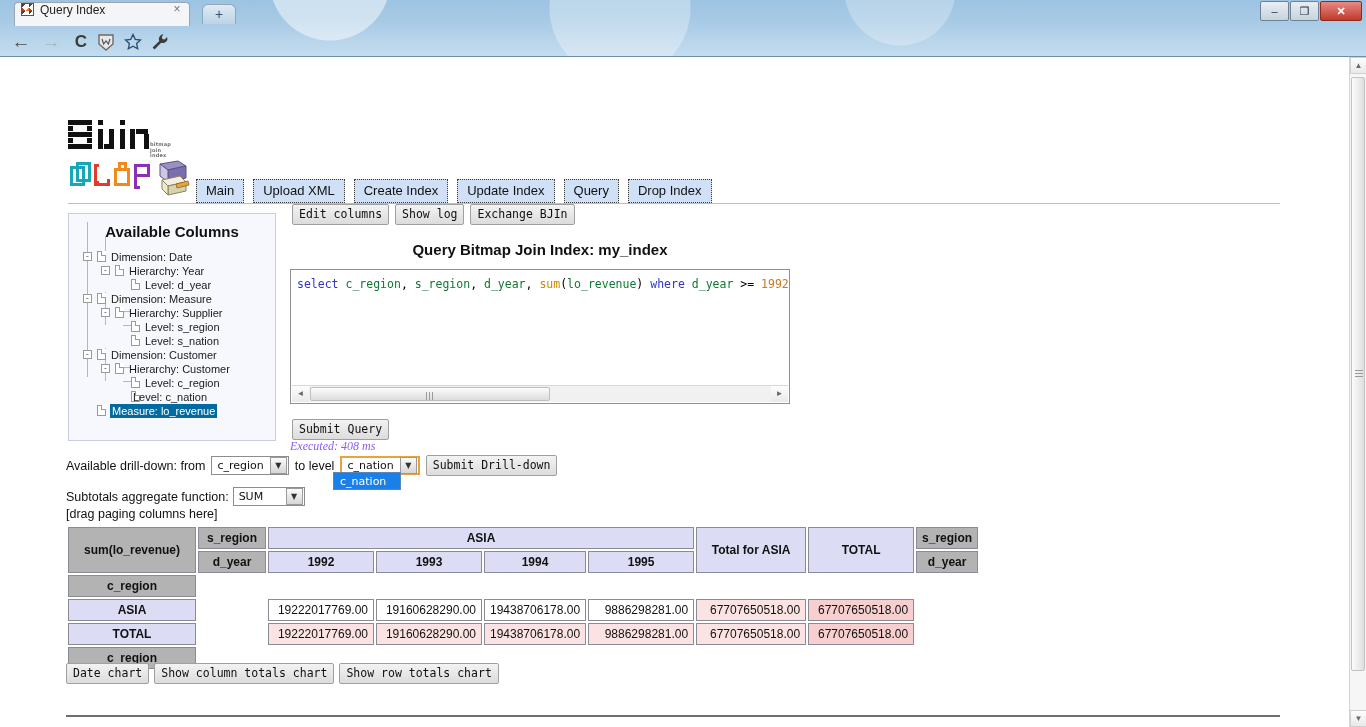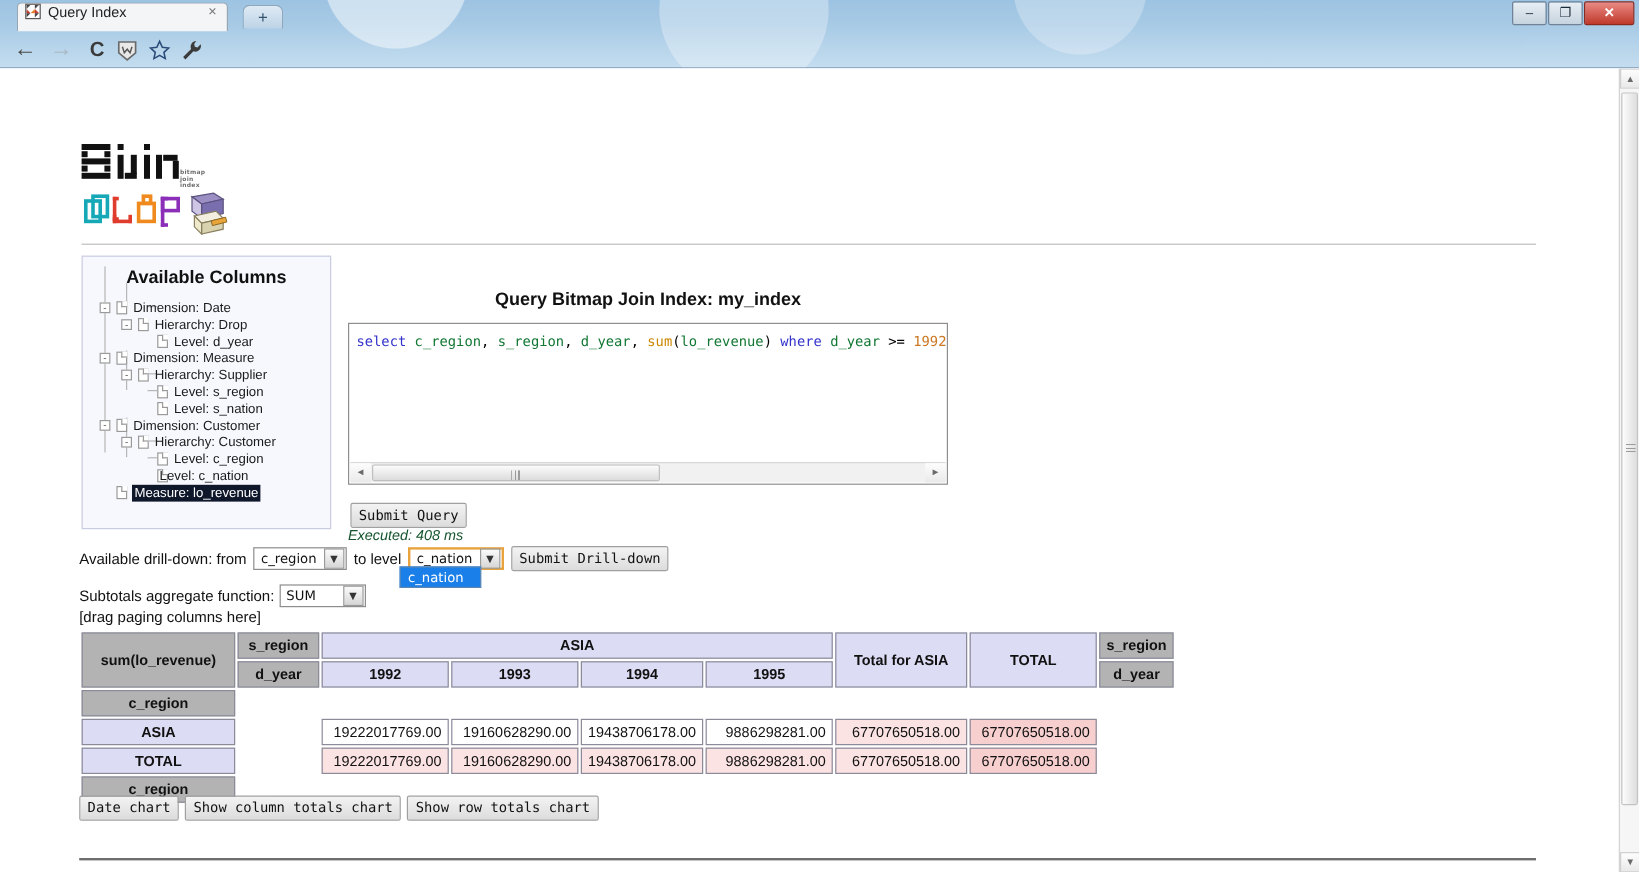--- a/index.html
+++ b/index.html
@@ -135,21 +135,21 @@
     font-size:8px; line-height:7px; text-align:center; font-family:"DejaVu Sans Mono", monospace;
   }
   .tline{ position:absolute; background:#b6b6b6; }
   .tfile{
     position:absolute; width:9px; height:11px; top:1px; background:#fff;
     border:1px solid #9a9a9a;
   }
   .tfile:after{ content:""; position:absolute; right:-1px; top:-1px; width:4px; height:4px;
     background:#fff; border-left:1px solid #9a9a9a; border-bottom:1px solid #9a9a9a; }
   .tlabel{ position:absolute; top:0; }
-  .tsel{ background:#0f172a; color:#fff; padding:0 2px; }
+  .tsel{ background:#0369a1; color:#fff; padding:0 2px; }
 
   
   .qtitle{ position:absolute; left:292px; top:184px; width:496px; text-align:center;
            font-size:15px; font-weight:bold; color:#111; }
   .qbox{ position:absolute; left:290px; top:212px; width:500px; height:135px;
          background:#fff; border:1px solid #8f8f8f; }
   .qtext{
     position:absolute; left:6px; top:7px; width:494px; white-space:nowrap; overflow:hidden;
     font-family:"DejaVu Sans Mono", monospace; font-size:11.5px; line-height:15px;
   }
@@ -159,22 +159,22 @@
             background:#f1f1f1; border-top:1px solid #d8d8d8; }
   .hs-arrow{ position:absolute; top:0; width:17px; height:16px;
              background:linear-gradient(180deg,#fdfdfd,#e9e9e9); color:#6a6a6a;
              font-size:8px; text-align:center; line-height:15px; }
   .hs-thumb{ position:absolute; left:18px; top:1px; width:240px; height:14px;
              background:linear-gradient(180deg,#fcfcfc,#dcdcdc); border:1px solid #bfbfbf; border-radius:2px; }
   .hs-grip{ position:absolute; left:115px; top:4px; width:9px; height:8px;
             background:repeating-linear-gradient(90deg,#9b9b9b 0 1px,transparent 1px 3px); }
 
   .submitq{ position:absolute; left:292px; top:362px; }
-  .execmsg{ position:absolute; left:290px; top:382px; font-style:italic; font-size:12px; color:#14532d;
-            font-family:Liberation Sans, sans-serif; }
+  .execmsg{ position:absolute; left:290px; top:382px; font-style:italic; font-size:12px; color:#8b5cf6;
+            font-family:Liberation Serif, serif; }
 
   
   .ddrow{ position:absolute; left:66px; top:398px; display:flex; align-items:center; gap:6px;
           font-size:12.5px; color:#111; }
   .selbox{
     display:inline-flex; align-items:center; height:19px;
     background:#fff; border:1px solid #8d8d8d; font-size:11px; color:#111;
     font-family:"DejaVu Sans", sans-serif;
   }
   .selbox .sv{ padding:0 6px 0 5px; min-width:52px; }
@@ -304,22 +304,35 @@
         <path d="M12 10 L30 6 L30 18 L12 22 Z" fill="#7a6fae" stroke="#5c5280" stroke-width="1"></path>
         <path d="M4 4 L12 10 L12 22 L4 16 Z" fill="#cfc6e6" stroke="#5c5280" stroke-width="1"></path>
         <path d="M6 20 L24 16 L30 22 L12 26 Z" fill="#f2efe0" stroke="#8a8160" stroke-width="1"></path>
         <path d="M12 26 L30 22 L30 31 L12 35 Z" fill="#d9d2ae" stroke="#8a8160" stroke-width="1"></path>
         <path d="M6 20 L12 26 L12 35 L6 29 Z" fill="#efe9cc" stroke="#8a8160" stroke-width="1"></path>
         <path d="M20 24 L32 21 L33 25 L21 28 Z" fill="#e8a63a" stroke="#8a6320" stroke-width="0.8"></path>
       </svg>
     </div>
   </div>
 
+  <div class="topnav">
+    <div class="navtab">Main</div>
+    <div class="navtab">Upload XML</div>
+    <div class="navtab">Create Index</div>
+    <div class="navtab">Update Index</div>
+    <div class="navtab">Query</div>
+    <div class="navtab">Drop Index</div>
+  </div>
   <div class="navrule"></div>
 
+  <div class="subbar">
+    <div class="btn">Edit columns</div>
+    <div class="btn">Show log</div>
+    <div class="btn">Exchange BJIn</div>
+  </div>
 
   <div class="treepanel">
     <div class="tree-title">Available Columns</div>
     <div class="tree">
 
       <div class="tline" style="left:18px;top:8px;width:1px;height:155px"></div>
       <div class="tline" style="left:36px;top:22px;width:1px;height:19px"></div>
       <div class="tline" style="left:36px;top:78px;width:1px;height:33px"></div>
       <div class="tline" style="left:36px;top:134px;width:1px;height:33px"></div>
       <div class="tline" style="left:54px;top:41px;width:8px;height:1px"></div>
@@ -329,21 +342,21 @@
       <div class="tline" style="left:54px;top:167px;width:8px;height:1px"></div>
 
       <div class="tnode" style="margin-top:0">
         <span class="tbox" style="left:14px">-</span>
         <span class="tfile" style="left:28px"></span>
         <span class="tlabel" style="left:42px">Dimension: Date</span>
       </div>
       <div class="tnode">
         <span class="tbox" style="left:32px">-</span>
         <span class="tfile" style="left:46px"></span>
-        <span class="tlabel" style="left:60px">Hierarchy: Drop</span>
+        <span class="tlabel" style="left:60px">Hierarchy: Year</span>
       </div>
       <div class="tnode">
         <span class="tfile" style="left:62px"></span>
         <span class="tlabel" style="left:76px">Level: d_year</span>
       </div>
       <div class="tnode">
         <span class="tbox" style="left:14px">-</span>
         <span class="tfile" style="left:28px"></span>
         <span class="tlabel" style="left:42px">Dimension: Measure</span>
       </div>

